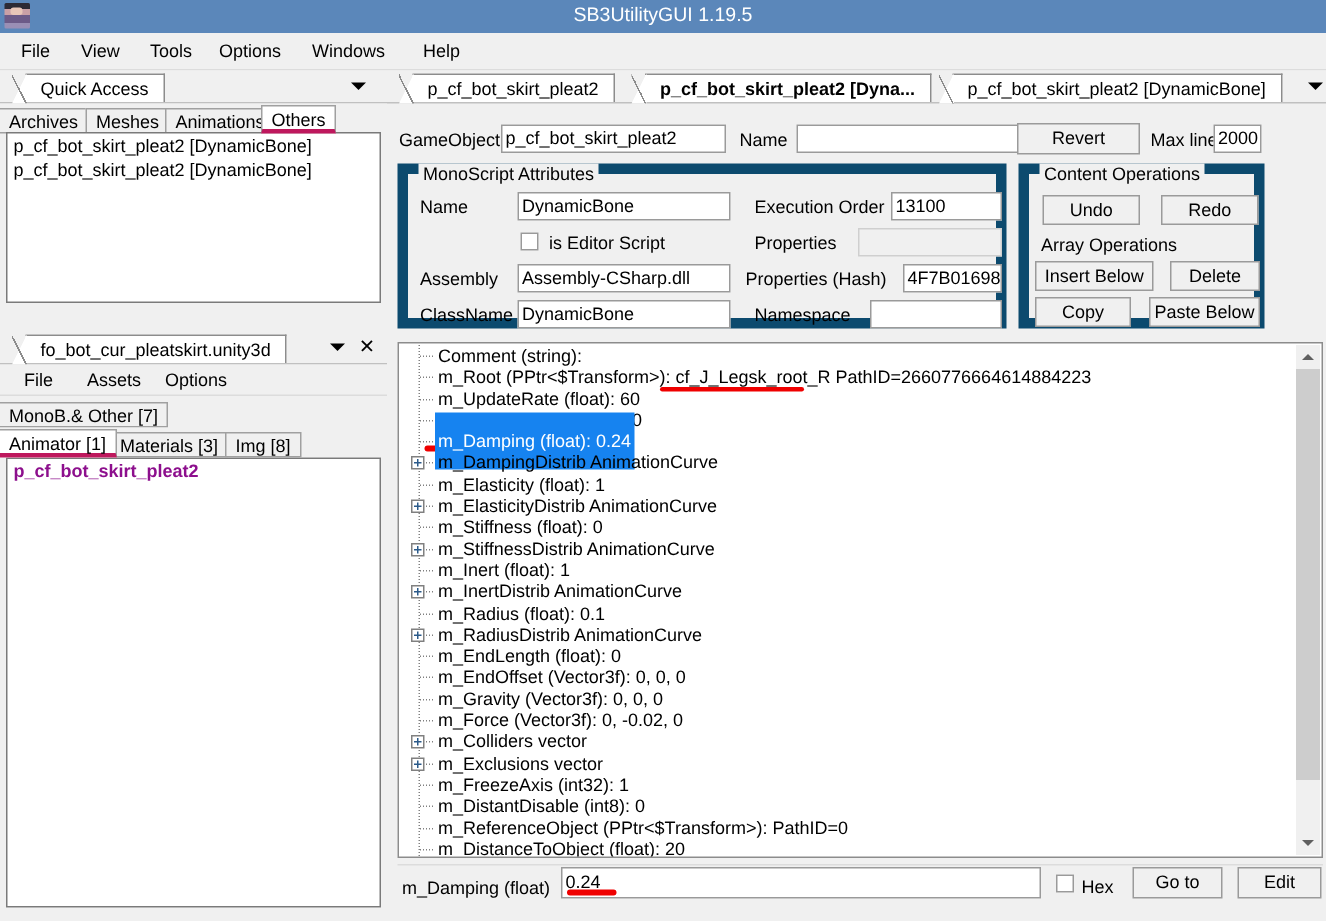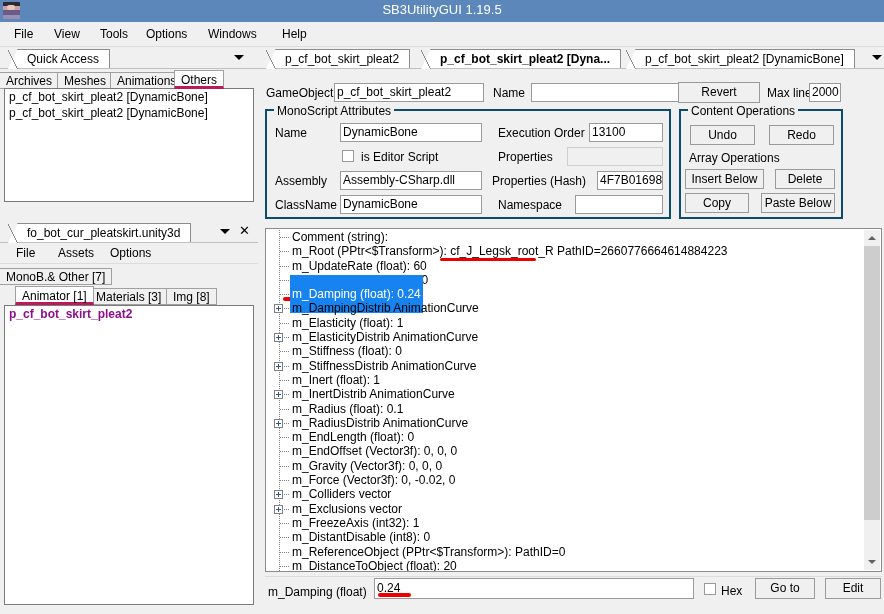--- a/index.html
+++ b/index.html
@@ -145,21 +145,21 @@
   }
 
   
   .right-area {
     position: absolute; left: 258px; top: 47px; width: 626px; height: 567px;
     background: #f0f0f0;
   }
 
   .group {
     position: absolute;
-    border: 2px solid #0c4a6e;
+    border: 7px solid #0c4a6e;
     box-sizing: border-box;
   }
   .group-title {
     position: absolute; top: -7px; left: 7px;
     background: #f0f0f0; padding: 0 3px; font-size: 12px;
   }
 
   .lbl { position: absolute; font-size: 12px; line-height: 14px; white-space: nowrap; }
   .tbox {
     position: absolute; box-sizing: border-box;
@@ -314,21 +314,21 @@
       <div class="inner-menubar" style="left:0;top:22px;width:258px;">
         <div class="menu-item" style="left:10px;top:2px;">File</div>
         <div class="menu-item" style="left:52px;top:2px;">Assets</div>
         <div class="menu-item" style="left:104px;top:2px;">Options</div>
       </div>
 
       <div class="subtab-strip" style="position:absolute;left:0;top:44px;width:258px;">
         <div class="subtab" style="left:-1px;">MonoB.&amp; Other [7]</div>
       </div>
 
-      <div class="subtab-strip" style="position:absolute;left:16px;top:64px;width:258px;">
+      <div class="subtab-strip" style="position:absolute;left:0;top:64px;width:258px;">
         <div class="subtab active" style="left:-1px;">Animator [1]</div>
         <div class="subtab" style="left:73px;">Materials [3]</div>
         <div class="subtab" style="left:150px;">Img [8]</div>
       </div>
 
       <div class="listbox" style="left:4px;top:84px;width:250px;height:300px;">
         <div class="listrow magenta">p_cf_bot_skirt_pleat2</div>
       </div>
     </div>
   </div>

